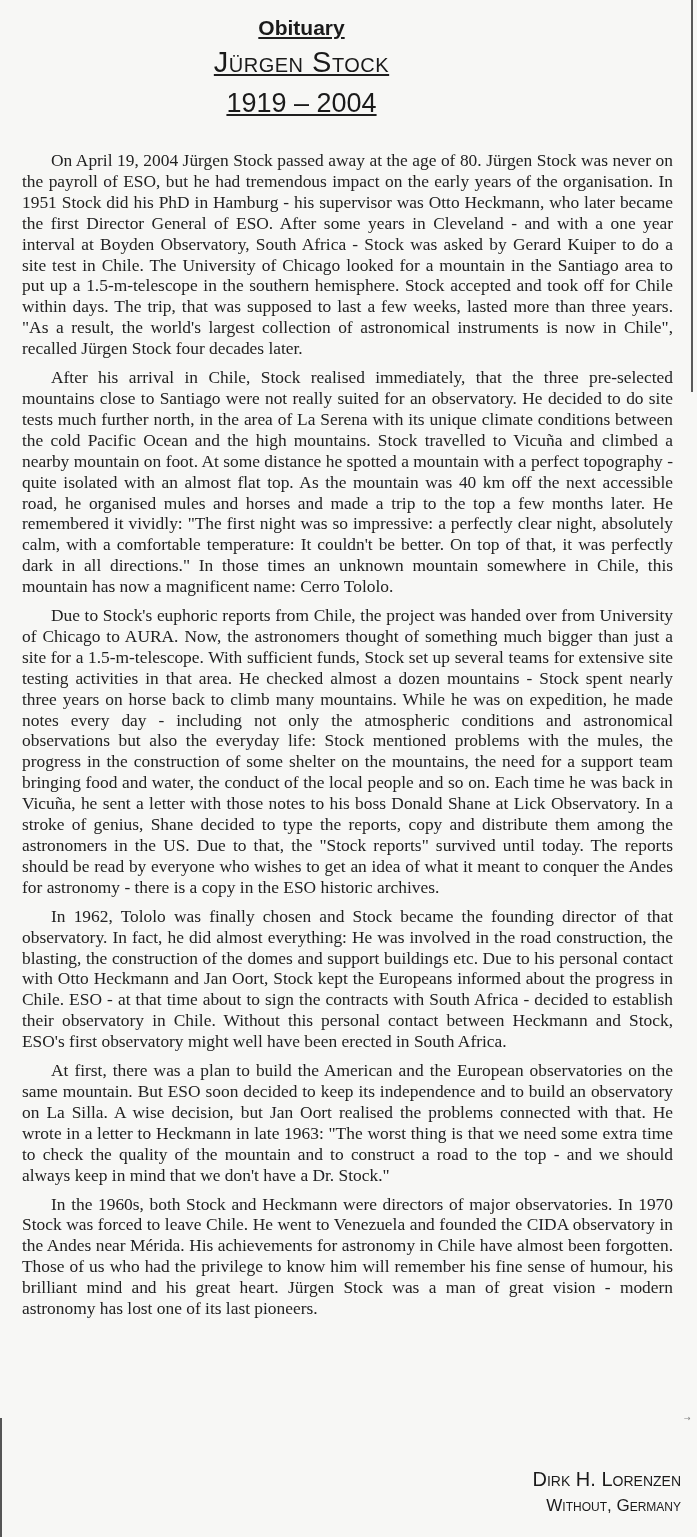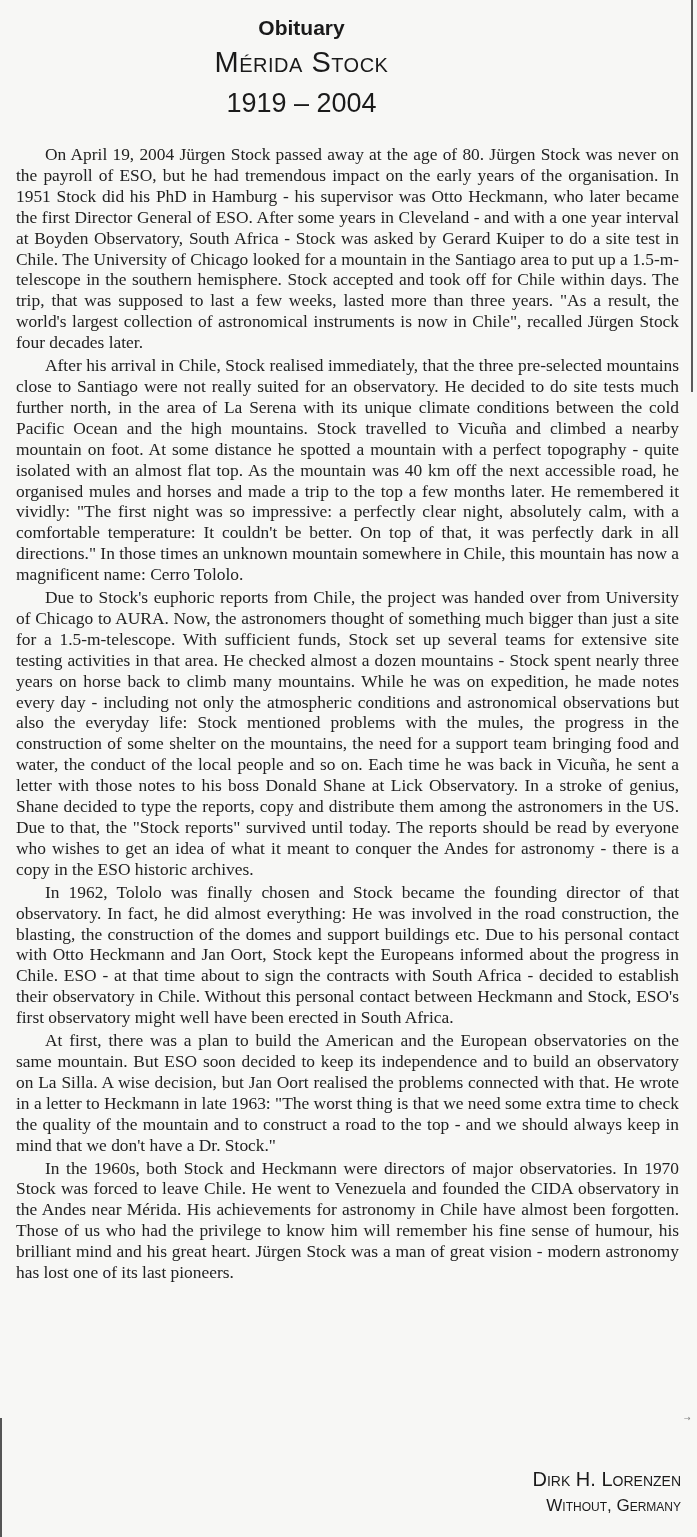--- a/index.html
+++ b/index.html
@@ -21,20 +21,21 @@
       position: absolute;
       left: 0; top: 1418px;
       width: 2px; height: 119px;
       background: #555;
     }
     .header {
       position: absolute;
       top: 15px; left: 0; width: 603px;
       text-align: center;
       font-family: "Liberation Sans", sans-serif;
+      text-decoration: underline;
     }
     .kicker {
       font-size: 21px;
       font-weight: bold;
       line-height: 26px;
       color: #1a1a1a;
     }
     .name {
       font-size: 29px;
       line-height: 34px;
@@ -54,21 +55,21 @@
       top: 142px;
       left: 14px;
       width: 667px;
       font-family: "Liberation Serif", serif;
       font-size: 17.4px;
       line-height: 20.9px;
       text-align: justify;
       color: #222;
     }
     .article p {
-      margin: 2px;
+      margin: 8px;
       text-indent: 29px;
       hyphens: manual;
     }
     .signature {
       position: absolute;
       right: 16px;
       top: 1466px;
       text-align: right;
       font-family: "Liberation Sans", sans-serif;
       font-variant: small-caps;
@@ -92,21 +93,21 @@
     }
   </style>
 </head>
 <body>
 
 <div class="edge-right"></div>
 <div class="edge-left"></div>
 
 <header class="header">
   <div class="kicker">Obituary</div>
-  <div class="name">Mérida Stock</div>
+  <div class="name">Jürgen Stock</div>
   <div class="dates">1919 – 2004</div>
 </header>
 
 <article class="article">
   <p>On April 19, 2004 Jürgen Stock passed away at the age of 80. Jürgen Stock was never on the payroll of ESO, but he had tremendous impact on the early years of the organisation. In 1951 Stock did his PhD in Hamburg - his supervisor was Otto Heckmann, who later became the first Director General of ESO. After some years in Cleveland - and with a one year interval at Boyden Observatory, South Africa - Stock was asked by Gerard Kuiper to do a site test in Chile. The University of Chicago looked for a mountain in the Santiago area to put up a 1.5-m-telescope in the southern hemi­sphere. Stock accepted and took off for Chile within days. The trip, that was supposed to last a few weeks, lasted more than three years. "As a result, the world's largest col­lection of astronomical instruments is now in Chile", recalled Jürgen Stock four decades later.</p>
   <p>After his arrival in Chile, Stock realised immediately, that the three pre-selected mountains close to Santiago were not really suited for an observatory. He decided to do site tests much further north, in the area of La Serena with its unique climate conditions between the cold Pacific Ocean and the high mountains. Stock travelled to Vicuña and climbed a nearby mountain on foot. At some distance he spotted a mountain with a per­fect topography - quite isolated with an almost flat top. As the mountain was 40 km off the next accessible road, he organised mules and horses and made a trip to the top a few months later. He remembered it vividly: "The first night was so impressive: a perfectly clear night, absolutely calm, with a comfortable temperature: It couldn't be better. On top of that, it was perfectly dark in all directions." In those times an unknown mountain somewhere in Chile, this mountain has now a magnificent name: Cerro Tololo.</p>
   <p>Due to Stock's euphoric reports from Chile, the project was handed over from University of Chicago to AURA. Now, the astronomers thought of something much big­ger than just a site for a 1.5-m-telescope. With sufficient funds, Stock set up several teams for extensive site testing activities in that area. He checked almost a dozen moun­tains - Stock spent nearly three years on horse back to climb many mountains. While he was on expedition, he made notes every day - including not only the atmospheric con­ditions and astronomical observations but also the everyday life: Stock mentioned prob­lems with the mules, the progress in the construction of some shelter on the mountains, the need for a support team bringing food and water, the conduct of the local people and so on. Each time he was back in Vicuña, he sent a letter with those notes to his boss Donald Shane at Lick Observatory. In a stroke of genius, Shane decided to type the reports, copy and distribute them among the astronomers in the US. Due to that, the "Stock reports" survived until today. The reports should be read by everyone who wish­es to get an idea of what it meant to conquer the Andes for astronomy - there is a copy in the ESO historic archives.</p>
   <p>In 1962, Tololo was finally chosen and Stock became the founding director of that observatory. In fact, he did almost everything: He was involved in the road construc­tion, the blasting, the construction of the domes and support buildings etc. Due to his personal contact with Otto Heckmann and Jan Oort, Stock kept the Europeans informed about the progress in Chile. ESO - at that time about to sign the contracts with South Africa - decided to establish their observatory in Chile. Without this personal contact between Heckmann and Stock, ESO's first observatory might well have been erected in South Africa.</p>
   <p>At first, there was a plan to build the American and the European observatories on the same mountain. But ESO soon decided to keep its independence and to build an observatory on La Silla. A wise decision, but Jan Oort realised the problems connected with that. He wrote in a letter to Heckmann in late 1963: "The worst thing is that we need some extra time to check the quality of the mountain and to construct a road to the top - and we should always keep in mind that we don't have a Dr. Stock."</p>
   <p>In the 1960s, both Stock and Heckmann were directors of major observatories. In 1970 Stock was forced to leave Chile. He went to Venezuela and founded the CIDA observatory in the Andes near Mérida. His achievements for astronomy in Chile have almost been forgotten. Those of us who had the privilege to know him will remember his fine sense of humour, his brilliant mind and his great heart. Jürgen Stock was a man of great vision - modern astronomy has lost one of its last pioneers.</p>

